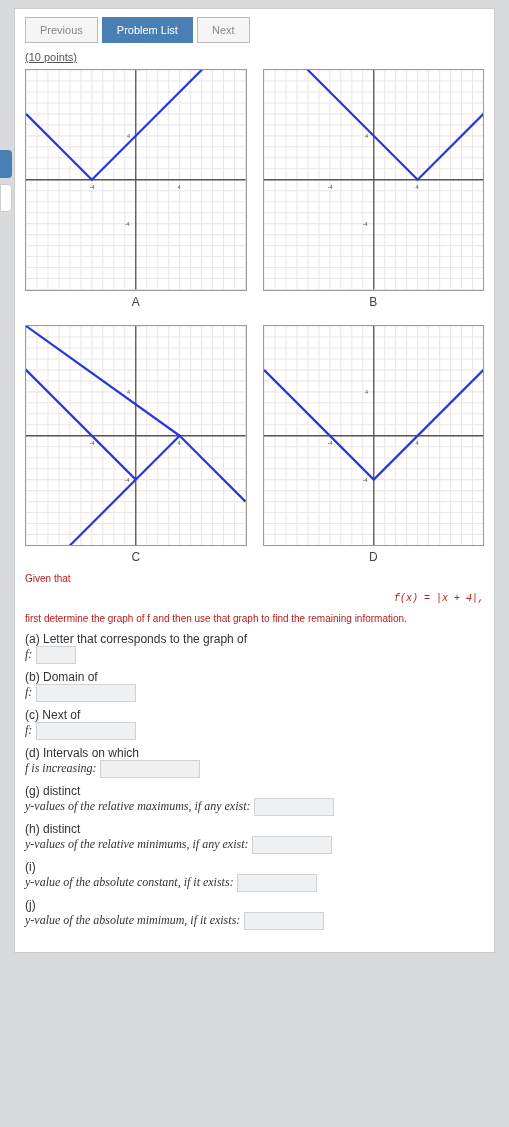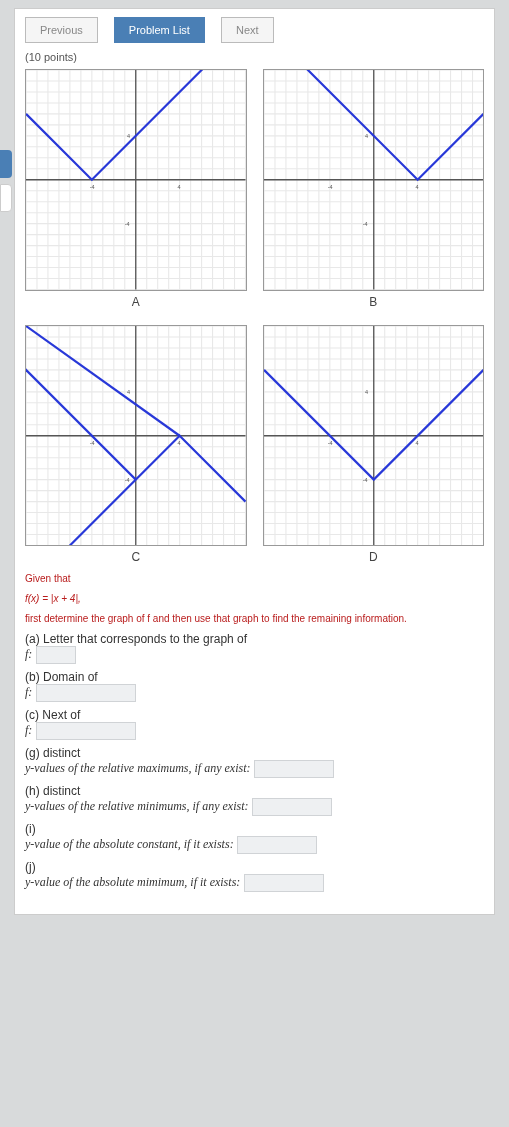--- a/index.html
+++ b/index.html
@@ -1,32 +1,32 @@
 <!DOCTYPE html>
 <html><head>
 <meta charset="utf-8">
 <style>
 *{box-sizing:border-box;margin:0;padding:0}
 body{background:#d8dadb;font-family:Arial,sans-serif;font-size:12px;color:#333;width:509px}
 .page{background:#fff;margin:8px 14px;border:1px solid #ccc;padding:8px 10px 16px}
-.nav{display:flex;gap:16px;margin-bottom:8px}
+.nav{display:flex;gap:4px;margin-bottom:8px}
 .nav-btn{padding:6px 14px;font-size:11px;border:1px solid #bbb;background:#f5f5f5;color:#888;cursor:pointer}
 .nav-btn.active{background:#4a7fb5;color:#fff;border-color:#4a7fb5}
-.points{font-size:11px;color:#555;margin-bottom:6px}
+.points{font-size:11px;color:#555;text-decoration:underline;margin-bottom:6px}
 .graphs{display:grid;grid-template-columns:1fr 1fr;gap:16px;margin-bottom:8px}
 .graph-cell{text-align:center}
 .graph-box{width:100%;aspect-ratio:1;background:#fff;border:1px solid #999;position:relative;margin-bottom:4px}
 .graph-label{font-size:12px;color:#444}
 svg{display:block;width:100%;height:100%}
 .grid line{stroke:#e8e8e8;stroke-width:1}
 .axis line{stroke:#555;stroke-width:1.2}
 .plot{stroke:#2838d8;stroke-width:2;fill:none}
 .tick{fill:#555;font-size:5px}
 .content p{margin:6px 0;line-height:1.4;color:#b91c1c;font-size:10px}
-.math{font-style:italic;text-align:left;margin:10px 0;font-family:Liberation Sans, sans-serif;font-size:14px}
+.math{font-style:italic;text-align:right;margin:10px 0;font-family:Liberation Mono, monospace;font-size:14px}
 .math .fn{font-style:italic}
 .part{margin:6px 0;font-size:12px;color:#333}
 .part .it{font-style:italic;font-family:'Times New Roman',serif}
 .inp{display:inline-block;background:#eef0f2;border:1px solid #d0d3d6;height:18px;min-width:40px;padding:0 4px;vertical-align:middle}
 .inp.wide{min-width:100px}
 .inp.wider{min-width:80px}
 .left-tabs{position:absolute;left:0;top:150px}
 .lt{width:12px;height:28px;background:#4a7fb5;border-radius:0 4px 4px 0;margin-bottom:6px}
 .lt2{background:#fff;border:1px solid #ccc}
 </style>
@@ -291,18 +291,19 @@
 </div>
 
 <div class="content">
 <p>Given that</p>
 <p class="math"><span class="fn">f(x) = |x + 4|,</span></p>
 <p><span>first determine the graph of f and then use that graph to find the remaining information.</span></p>
 
 <div class="part"><span>(a) Letter that corresponds to the graph of</span><br><span class="it">f:</span> <span class="inp"></span></div>
 <div class="part"><span>(b) Domain of</span><br><span class="it">f:</span> <span class="inp wide"></span></div>
 <div class="part"><span>(c) Next of</span><br><span class="it">f:</span> <span class="inp wide"></span></div>
+<div class="part"><span>(d) Intervals on which</span><br><span class="it">f is increasing:</span> <span class="inp wide"></span></div>
 <div class="part"><span>(g) distinct</span><br><span class="it">y-values of the relative maximums, if any exist:</span> <span class="inp wider"></span></div>
 <div class="part"><span>(h) distinct</span><br><span class="it">y-values of the relative minimums, if any exist:</span> <span class="inp wider"></span></div>
 <div class="part"><span>(i)</span><br><span class="it">y-value of the absolute constant, if it exists:</span> <span class="inp wider"></span></div>
 <div class="part"><span>(j)</span><br><span class="it">y-value of the absolute mimimum, if it exists:</span> <span class="inp wider"></span></div>
 </div>
 </div>
 
 </body></html>

